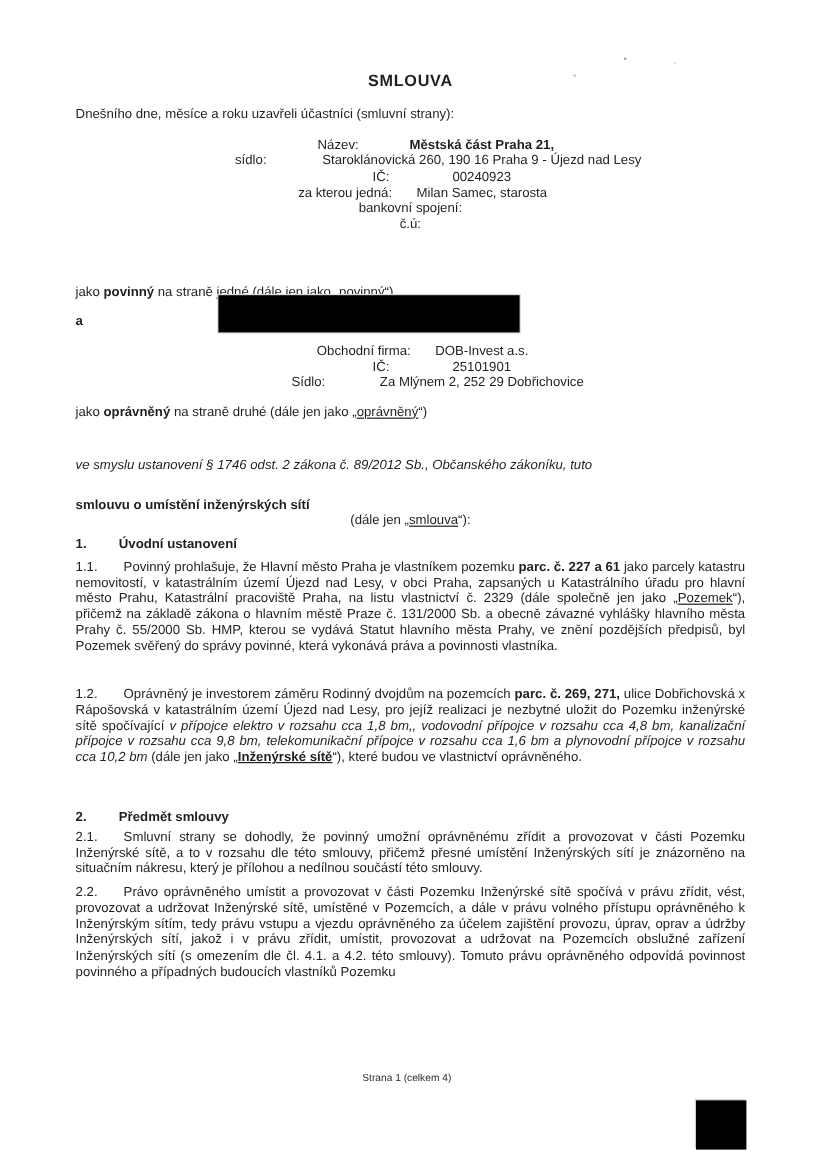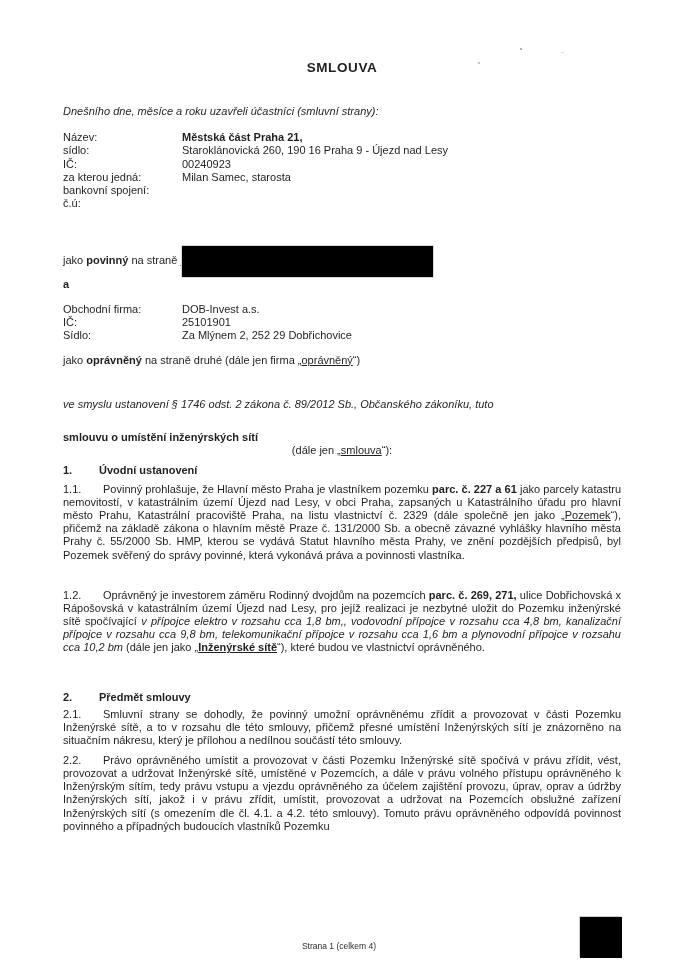--- a/index.html
+++ b/index.html
@@ -26,25 +26,25 @@
     font-size:13.5px;line-height:15px;font-weight:bold;
     letter-spacing:0.6px;
   }
   h2.doc-subtitle{
     margin:6px 0 0 0;text-align:center;
     font-size:12.5px;line-height:14px;font-weight:bold;
     text-decoration:underline;
     letter-spacing:0.3px;
   }
   p{margin:0;font-size:11px;line-height:13.2px;}
-  .intro{margin-top:30px;font-style:italic;}
+  .intro{margin-top:14px;}
   .party{position:relative;}
   .party.obligor{margin-top:13px;height:92px;}
   .party.beneficiary{margin-top:11px;height:40px;}
-  .prow{font-size:11px;line-height:13.2px;white-space:nowrap;}
+  .prow{font-size:11px;line-height:13.2px;white-space:nowrap;text-align:center;}
   .plabel{display:inline-block;width:119px;}
   .pvalue{}
   .role-line{margin-top:31px;}
   .conj{margin-top:11px;font-weight:bold;}
   .role-line2{margin-top:11px;}
   .legal{margin-top:31px;font-style:italic;}
   .contract-name{margin-top:20px;text-align:left;font-weight:bold;}
   .contract-note{margin-top:0;text-align:center;}
   .sec-heading{font-weight:bold;}
   .sec1 .sec-heading{margin-top:7px;}
@@ -58,21 +58,21 @@
   .p11{margin-top:5px;min-height:106px;}
   .p12{margin-top:0;min-height:92px;}
   .p21{margin-top:4px;min-height:40px;}
   .p22{margin-top:6px;min-height:79px;}
   .redaction-bank{
     position:absolute;left:182px;top:246px;
     width:251px;height:31px;background:#000;
     box-shadow:0 0 0 1px #d9d9d9;
   }
   .footer-line{
-    position:absolute;left:0;top:941px;width:678px;
+    position:absolute;left:0;top:893px;width:678px;
     text-align:center;font-size:8.5px;line-height:10px;color:#2a2a2a;
   }
   .corner-mark{
     position:absolute;left:580px;top:917px;
     width:42px;height:41px;background:#000;
     box-shadow:-1px -1px 0 0 #cfcfcf;
   }
   .speck{position:absolute;background:#9a9a9a;border-radius:50%;}
   .speck.s1{left:520px;top:48px;width:2px;height:2px;}
   .speck.s2{left:478px;top:62px;width:2px;height:2px;background:#b5b5b5;}
@@ -121,21 +121,21 @@
       <span class="plabel">Obchodní firma:</span><span class="pvalue">DOB-Invest a.s.</span>
     </div>
     <div class="prow">
       <span class="plabel">IČ:</span><span class="pvalue">25101901</span>
     </div>
     <div class="prow">
       <span class="plabel">Sídlo:</span><span class="pvalue">Za Mlýnem 2, 252 29 Dobřichovice</span>
     </div>
   </div>
 
-  <p class="role-line2"><span>jako </span><span class="b">oprávněný</span><span> na straně druhé (dále jen firma „</span><span class="u">oprávněný</span><span>“)</span></p>
+  <p class="role-line2"><span>jako </span><span class="b">oprávněný</span><span> na straně druhé (dále jen jako „</span><span class="u">oprávněný</span><span>“)</span></p>
 
   <p class="legal">ve smyslu ustanovení § 1746 odst. 2 zákona č. 89/2012 Sb., Občanského zákoníku, tuto</p>
 
   <p class="contract-name">smlouvu o umístění inženýrských sítí</p>
   <p class="contract-note"><span>(dále jen „</span><span class="u">smlouva</span><span>“):</span></p>
 
   <div class="section sec1">
     <p class="sec-heading"><span class="hnum">1.</span><span class="htext">Úvodní ustanovení</span></p>
     <p class="para p11"><span class="pnum">1.1.</span><span class="ptext"><span>Povinný prohlašuje, že Hlavní město Praha je vlastníkem pozemku </span><span class="b">parc. č. 227 a 61</span><span> jako parcely katastru nemovitostí, v katastrálním území Újezd nad Lesy, v obci Praha, zapsaných u Katastrálního úřadu pro hlavní město Prahu, Katastrální pracoviště Praha, na listu vlastnictví č. 2329 (dále společně jen jako „</span><span class="u">Pozemek</span><span>“), přičemž na základě zákona o hlavním městě Praze č. 131/2000 Sb. a obecně závazné vyhlášky hlavního města Prahy č. 55/2000 Sb. HMP, kterou se vydává Statut hlavního města Prahy, ve znění pozdějších předpisů, byl Pozemek svěřený do správy povinné, která vykonává práva a povinnosti vlastníka.</span></span></p>
     <p class="para p12"><span class="pnum">1.2.</span><span class="ptext"><span>Oprávněný je investorem záměru Rodinný dvojdům na pozemcích </span><span class="b">parc. č. 269, 271,</span><span> ulice Dobřichovská x Rápošovská v katastrálním území Újezd nad Lesy, pro jejíž realizaci je nezbytné uložit do Pozemku inženýrské sítě spočívající </span><span class="i">v přípojce elektro v rozsahu cca 1,8 bm,, vodovodní přípojce v rozsahu cca 4,8 bm, kanalizační přípojce v rozsahu cca 9,8 bm, telekomunikační přípojce v rozsahu cca 1,6 bm a plynovodní přípojce v rozsahu cca 10,2 bm</span><span> (dále jen jako „</span><span class="b u">Inženýrské sítě</span><span>“), které budou ve vlastnictví oprávněného.</span></span></p>

